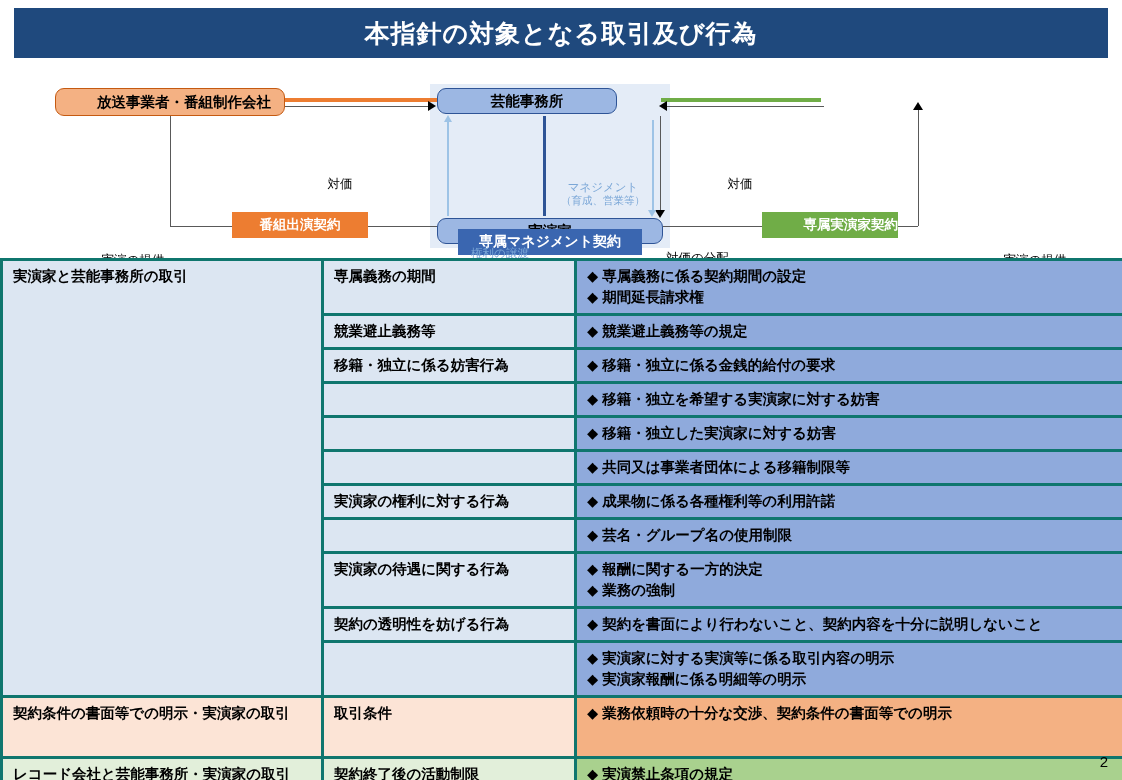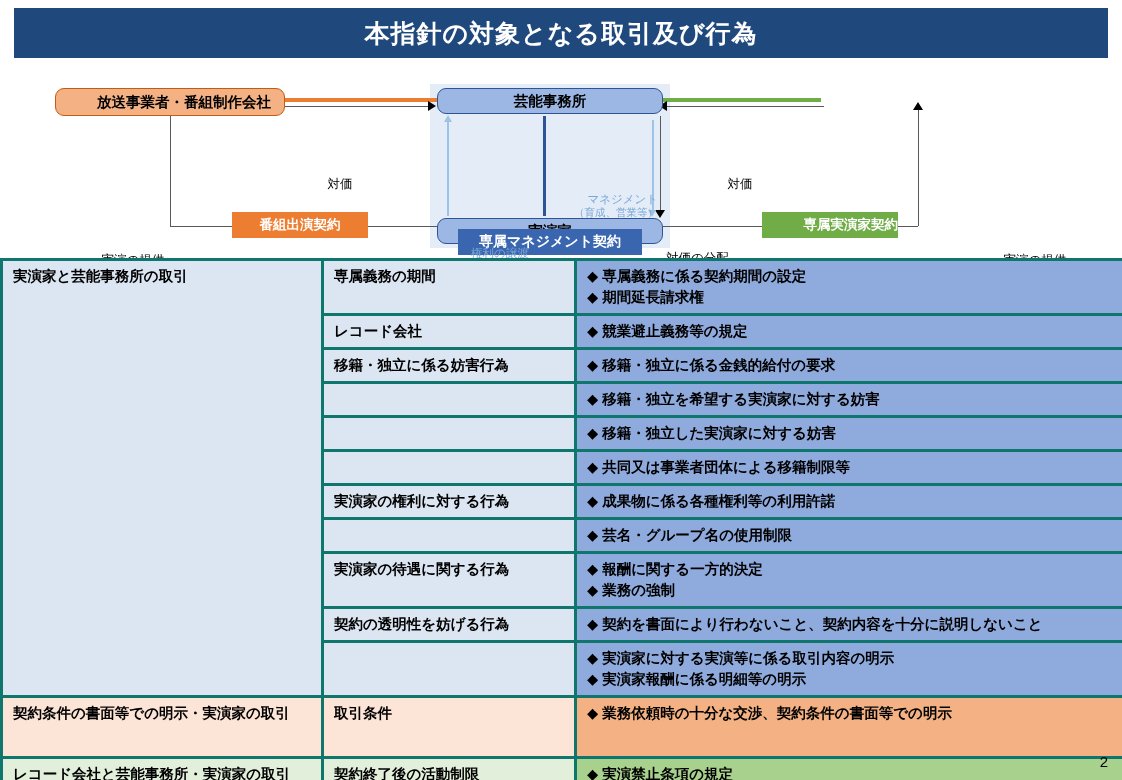--- a/index.html
+++ b/index.html
@@ -42,21 +42,21 @@
     background:#f4b183;
     border:1.6px solid #c55a11;
     padding-left:28px;
   }
   .ent-record{
     left:820px;top:28px;width:222px;height:28px;
     background:#a9d18e;
     border:1.6px solid #548235;
   }
   .ent-agency{
-    left:437px;top:28px;width:226px;height:26px;
+    left:437px;top:28px;width:180px;height:26px;
     background:#9cb7e3;
     border:1.6px solid #2e5496;
     color:#000;
   }
   .ent-performer{
     left:437px;top:158px;width:226px;height:26px;
     background:#9cb7e3;
     border:1.6px solid #2e5496;
     color:#000;
   }
@@ -75,21 +75,21 @@
   .chip-exclusive-mgmt{
     left:458px;top:153px;width:184px;height:26px;background:#3a66b0;
     font-size:14px;
     margin-top:16px;
   }
 
   
   .inner-lab{
     position:absolute;color:#7ba7d7;font-size:11.5px;text-align:center;line-height:1.25;
   }
-  .lab-mgmt{ left:548px;top:132px;width:110px;text-align:right; }
+  .lab-mgmt{ left:548px;top:120px;width:110px; }
   .lab-rights{ left:452px;top:186px;width:96px; }
 
   
   .lab{
     position:absolute;color:#000;font-size:12.5px;text-align:center;line-height:1.3;
   }
   .lab-taika-left{ left:300px;top:116px;width:80px; }
   .lab-taika-right{ left:700px;top:116px;width:80px; }
   .lab-provide-left{ left:78px;top:192px;width:110px; }
   .lab-provide-right{ left:950px;top:192px;width:170px; }
@@ -236,21 +236,21 @@
     <tbody id="matrix-body">
         <tr>
           <td class="cat cat-blue" rowspan="11">実演家と芸能事務所の取引</td>
           <td class="sub sub-blue">専属義務の期間</td>
           <td class="itm itm-blue">
             <div class="bullet-line">◆ 専属義務に係る契約期間の設定</div>
             <div class="bullet-line">◆ 期間延長請求権</div>
           </td>
         </tr>
         <tr>
-          <td class="sub sub-blue">レコード会社</td>
+          <td class="sub sub-blue">競業避止義務等</td>
           <td class="itm itm-blue">
             <div class="bullet-line">◆ 競業避止義務等の規定</div>
           </td>
         </tr>
         <tr>
           <td class="sub sub-blue">移籍・独立に係る妨害行為</td>
           <td class="itm itm-blue">
             <div class="bullet-line">◆ 移籍・独立に係る金銭的給付の要求</div>
           </td>
         </tr>

